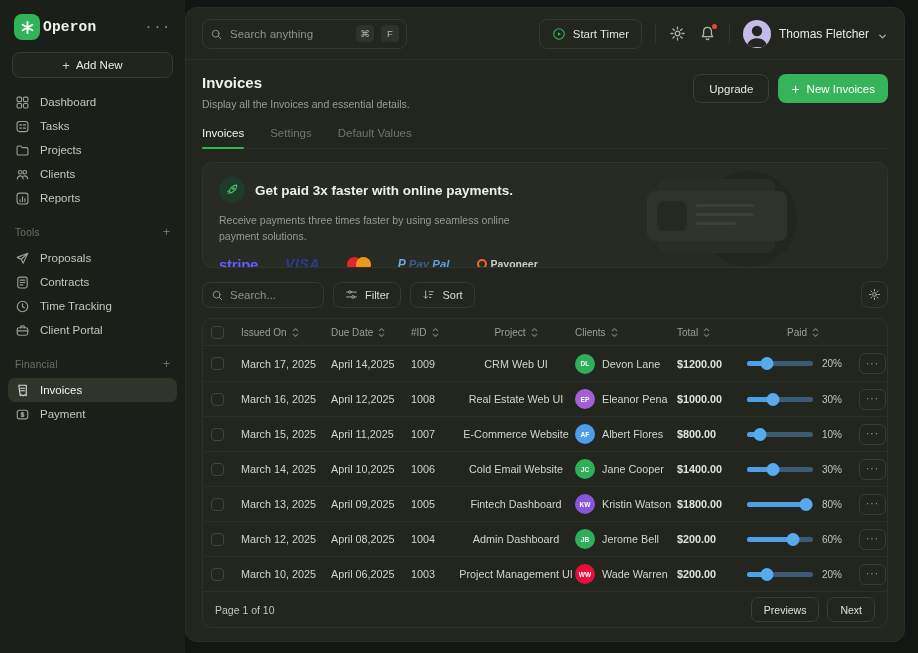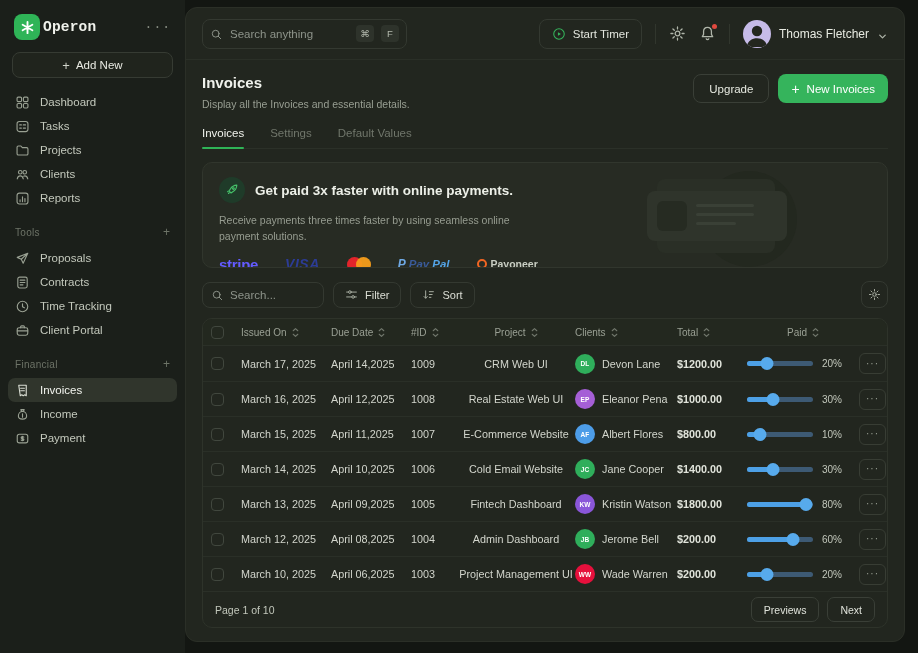--- a/index.html
+++ b/index.html
@@ -302,29 +302,20 @@
             <svg viewBox="0 0 16 16">
               <path d="M4 2.4h8v11.2l-1.6-1-1.6 1-1.6-1-1.6 1z"></path>
               <path d="M6 5.6h4M6 8.2h4"></path>
             </svg>
           </span>
           <span>Invoices</span>
         </div>
         <div class="nav-item">
           <span class="icon">
             <svg viewBox="0 0 16 16">
-              <path d="M6.2 2.8h3.6l-1 1.9H7.2zM8 4.7C5.4 4.7 3.6 7 3.6 9.6c0 2.2 1.6 3.3 4.4 3.3s4.4-1.1 4.4-3.3C12.4 7 10.6 4.7 8 4.7z"></path>
-              <path d="M8 7.3v3.6"></path>
-            </svg>
-          </span>
-          <span>Income</span>
-        </div>
-        <div class="nav-item">
-          <span class="icon">
-            <svg viewBox="0 0 16 16">
               <rect x="2.4" y="3.4" width="11.2" height="9.2" rx="2.2"></rect>
               <path d="M8 5.6v4.8M9.4 6.6c-.4-.4-.9-.6-1.4-.6-.9 0-1.5.5-1.5 1.1 0 1.4 3 .6 3 2 0 .6-.6 1.1-1.5 1.1-.5 0-1-.2-1.4-.6"></path>
             </svg>
           </span>
           <span>Payment</span>
         </div>
       </nav>
   </aside>
 
   <div class="main">

